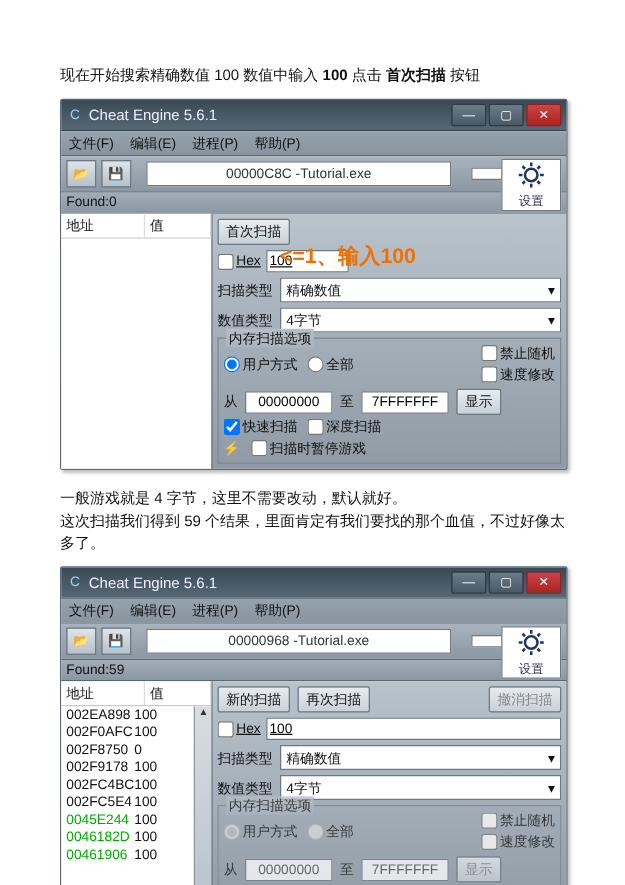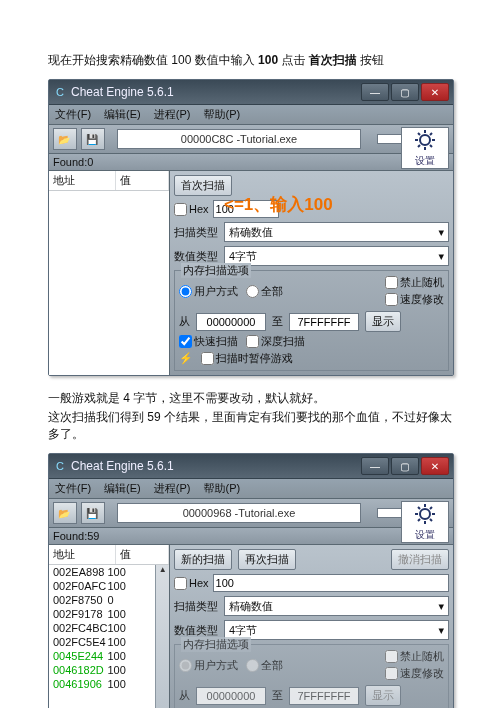--- a/index.html
+++ b/index.html
@@ -123,21 +123,21 @@
   
   .rpane { flex:1; padding:4px; font-size:11px; color:#111; }
   .btn {
     border:1px solid #6c7884;
     background:linear-gradient(#e7ecf0,#c8d0d8);
     padding:2px 6px; font-size:11px;
     border-radius:2px;
   }
   .btn.disabled { color:#888; }
   .scanrow { display:flex; gap:6px; align-items:center; margin-bottom:4px; }
-  .hexrow { display:flex; align-items:center; gap:4px; margin-bottom:4px; }
+  .hexrow { display:flex; align-items:center; gap:4px; margin-bottom:4px;text-decoration:underline; }
   .txt { border:1px solid #6c7884; background:#fff; height:16px; font-size:11px; padding:0 2px; }
   .label { font-size:11px; }
   .dropdown {
     border:1px solid #6c7884; background:#fff; height:18px;
     display:flex;align-items:center;justify-content:space-between;padding:0 4px;font-size:11px;
     flex:1;
     gap:37px;
   }
   .fieldset {
     border:1px solid #7b8792; margin-top:2px; padding:2px 4px 4px 4px; position:relative;

